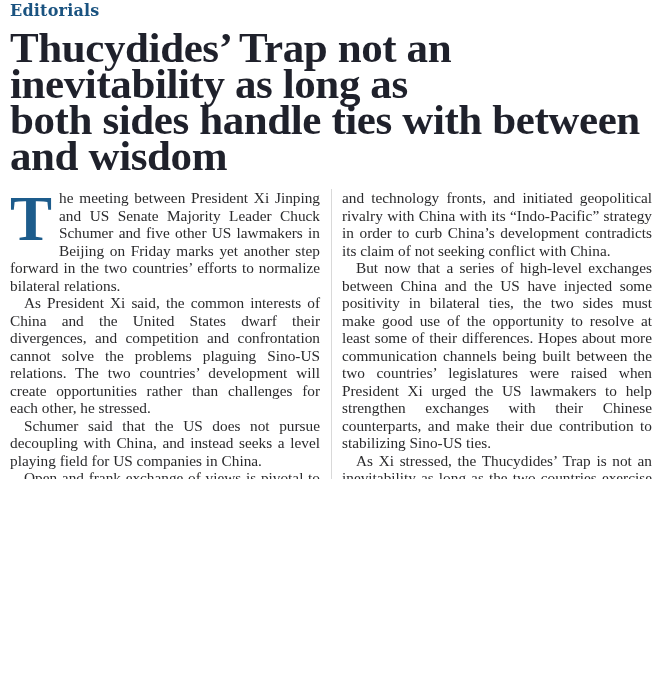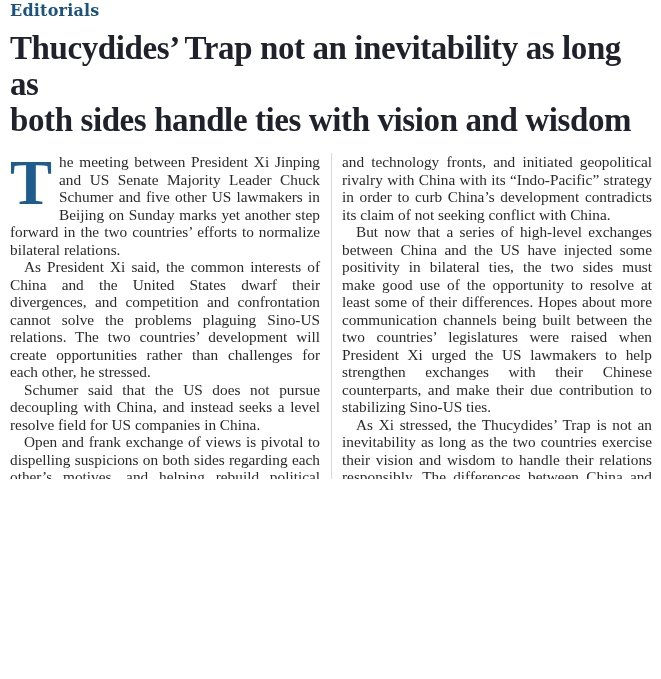--- a/index.html
+++ b/index.html
@@ -21,21 +21,21 @@
     font-weight: bold;
     font-size: 16px;
     line-height: 18px;
     color: #1a5380;
     letter-spacing: 0.2px;
   }
   .headline {
     margin: 10px 0 0 0;
     font-family: "Liberation Serif", serif;
     font-weight: bold;
-    font-size: 33px;
+    font-size: 43px;
     line-height: 36px;
     letter-spacing: -0.4px;
     color: #1f212b;
   }
   .article-columns {
     margin-top: 15px;
     height: 547px;
     overflow: hidden;
     column-count: 2;
     column-gap: 22px;
@@ -68,31 +68,31 @@
 </style>
 </head>
 <body>
 
 <div class="page">
 
   <div class="section-label">Editorials</div>
 
   <h1 class="headline">
     <span style="display:block">Thucydides’ Trap not an inevitability as long as</span>
-    <span style="display:block">both sides handle ties with vision and wisdom</span>
+    <span style="display:block">both sides handle ties with between and wisdom</span>
   </h1>
 
   <div class="article-columns">
 
     <p class="first-para">
-      <span class="dropcap">T</span><span>he meeting between President Xi Jinping and US Senate Majority Leader Chuck Schumer and five other US lawmakers in Beijing on Sunday marks yet another step forward in the two countries’ efforts to normalize bilateral relations.</span>
+      <span class="dropcap">T</span><span>he meeting between President Xi Jinping and US Senate Majority Leader Chuck Schumer and five other US lawmakers in Beijing on Friday marks yet another step forward in the two countries’ efforts to normalize bilateral relations.</span>
     </p>
 
     <p>As President Xi said, the common interests of China and the United States dwarf their divergences, and competition and confrontation cannot solve the problems plaguing Sino-US relations. The two countries’ development will create opportunities rather than challenges for each other, he stressed.</p>
-    <p>Schumer said that the US does not pursue decoupling with China, and instead seeks a level resolve field for US companies in China.</p>
+    <p>Schumer said that the US does not pursue decoupling with China, and instead seeks a level playing field for US companies in China.</p>
     <p>Open and frank exchange of views is pivotal to dispelling suspicions on both sides regarding each other’s motives, and helping rebuild political mutual trust. This is a necessary step they must take to improve bilateral relations, believed to be the most consequential for the 21st century, as no major global challenge can be addressed without Sino-US cooperation. Which explains why an increasing number of rational voices from the international community is calling for the two sides to normalize relations.</p>
     <p>Yet the strained relations can be attributed to Washington’s machinations to check China’s rise. That the US has adopted a confrontational approach toward China, especially on the trade and technology fronts, and initiated geopolitical rivalry with China with its “Indo-Pacific” strategy in order to curb China’s development contradicts its claim of not seeking conflict with China.</p>
     <p>But now that a series of high-level exchanges between China and the US have injected some positivity in bilateral ties, the two sides must make good use of the opportunity to resolve at least some of their differences. Hopes about more communication channels being built between the two countries’ legislatures were raised when President Xi urged the US lawmakers to help strengthen exchanges with their Chinese counterparts, and make their due contribution to stabilizing Sino-US ties.</p>
     <p>As Xi stressed, the Thucydides’ Trap is not an inevitability as long as the two countries exercise their vision and wisdom to handle their relations responsibly. The differences between China and the US did not hinder their cooperation in the past, and they should not in the future either.</p>
 
   </div>
 
 </div>
 
 </body></html>

